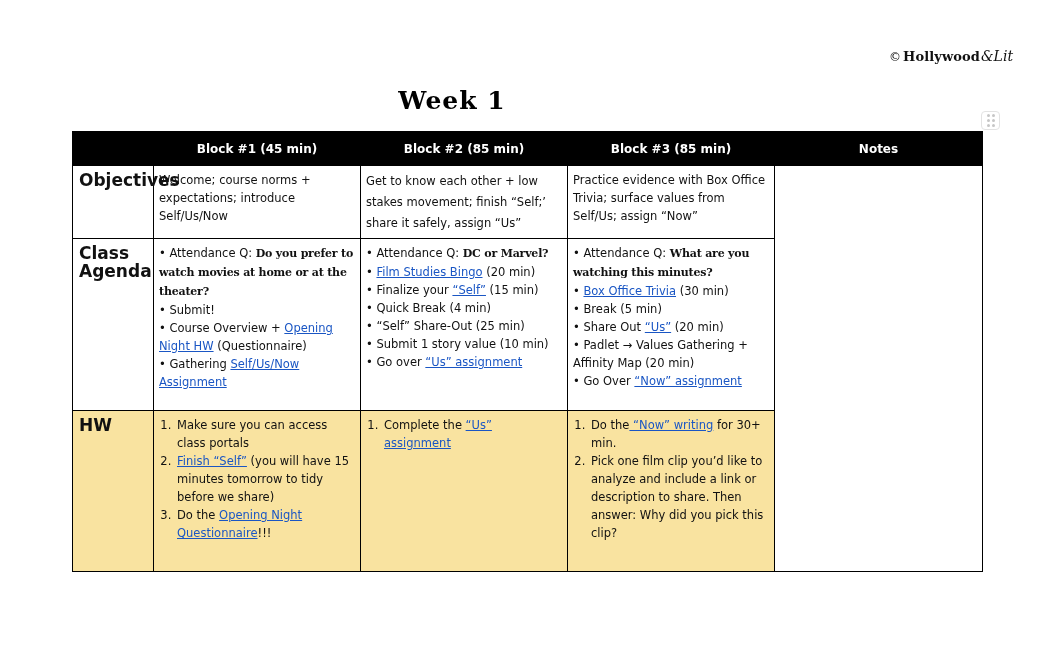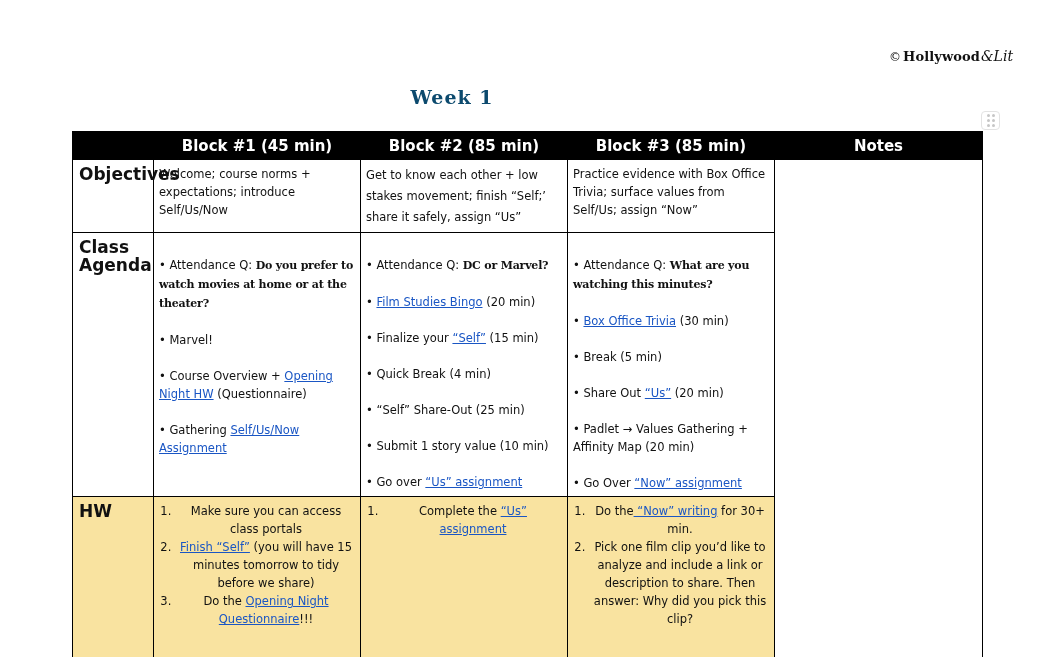--- a/index.html
+++ b/index.html
@@ -1,34 +1,34 @@
 <!DOCTYPE html>
 <html><head>
 <meta charset="utf-8">
 <style>
   html,body{margin:0;padding:0;background:#ffffff;}
   body{width:1052px;height:657px;position:relative;overflow:hidden;font-family:"DejaVu Sans",sans-serif;color:#111;}
   .brand{position:absolute;left:889px;top:48px;font-family:"DejaVu Serif",serif;font-size:13px;font-weight:bold;color:#111;letter-spacing:0.1px;white-space:nowrap;}
   .brand .copy{font-family:"DejaVu Sans",sans-serif;font-weight:normal;font-size:12px;margin-right:2px;}
   .brand .lit{font-family:"DejaVu Serif",serif;font-style:italic;font-weight:normal;font-size:14px;margin-left:1px;}
-  .title{position:absolute;left:0;width:904px;top:86px;text-align:center;font-family:"DejaVu Serif",serif;font-weight:bold;font-size:19px;letter-spacing:1px;color:#0c4a6e;}
+  .title{position:absolute;left:0;width:904px;top:86px;text-align:center;font-family:"DejaVu Serif",serif;font-weight:bold;font-size:25px;letter-spacing:1px;color:#000000;}
   .handle{position:absolute;left:981px;top:111px;width:19px;height:19px;border:1px solid #e3e3e3;border-radius:4px;background:#fff;display:flex;align-items:center;justify-content:center;box-sizing:border-box;}
   .handle .dots{display:grid;grid-template-columns:3px 3px;gap:2px 2px;}
   .handle .dots span{width:3px;height:3px;border-radius:50%;background:#c6c6c6;display:block;}
   table.plan{position:absolute;left:72px;top:131px;width:910px;border-collapse:collapse;table-layout:fixed;font-size:11.5px;line-height:18px;}
   table.plan td, table.plan th{border:1px solid #000;vertical-align:top;padding:5px 5px 4px 5px;box-sizing:border-box;}
-  table.plan thead th{background:#000;color:#fff;font-weight:bold;font-size:15px;text-align:center;vertical-align:middle;height:28px;padding:0 4px;}
+  table.plan thead th{background:#000;color:#fff;font-weight:bold;font-size:12px;text-align:center;vertical-align:middle;height:34px;padding:0 4px;}
   .rowhead{font-weight:bold;padding-left:6px !important;font-size:17px;}
   .hw td{background:#f9e3a0;}
   td.notes{background:#fff !important;}
   a.lnk{color:#1a56c4;text-decoration:underline;cursor:pointer;}
   .fancy{font-family:"DejaVu Serif",serif;font-weight:bold;font-size:11px;letter-spacing:-0.2px;}
-  .line{display:block;margin-top:18px;}
+  .line{display:block;}
   ol{margin:0;padding-left:16px;}
-  ol li{padding-left:2px;text-align:center;}
+  ol li{padding-left:2px;}
 </style>
 </head>
 <body>
 
 <div class="brand">
   <span class="copy">©</span><span>Hollywood</span><span class="lit">&amp;Lit</span>
 </div>
 
 <div class="title">Week 1</div>
 
@@ -65,21 +65,21 @@
       <td class="rowhead">Objectives</td>
       <td>Welcome; course norms + expectations; introduce Self/Us/Now</td>
       <td style="line-height:21px">Get to know each other + low stakes movement; finish “Self;’ share it safely, assign “Us”</td>
       <td>Practice evidence with Box Office Trivia; surface values from Self/Us; assign “Now”</td>
       <td class="notes" rowspan="3"></td>
     </tr>
     <tr style="height:172px">
       <td class="rowhead">Class Agenda</td>
       <td>
         <span class="line"><span>• Attendance Q: </span><span class="fancy">Do you prefer to watch movies at home or at the theater?</span></span>
-        <span class="line">• Marvel!</span>
+        <span class="line">• Submit!</span>
         <span class="line"><span>• Course Overview + </span><a class="lnk">Opening Night HW</a><span> (Questionnaire)</span></span>
         <span class="line"><span>• Gathering </span><a class="lnk">Self/Us/Now Assignment</a></span>
       </td>
       <td>
         <span class="line"><span>• Attendance Q: </span><span class="fancy">DC or Marvel?</span></span>
         <span class="line"><span>• </span><a class="lnk">Film Studies Bingo</a><span> (20 min)</span></span>
         <span class="line"><span>• Finalize your </span><a class="lnk">“Self”</a><span> (15 min)</span></span>
         <span class="line">• Quick Break (4 min)</span>
         <span class="line">• “Self” Share-Out (25 min)</span>
         <span class="line">• Submit 1 story value (10 min)</span>

